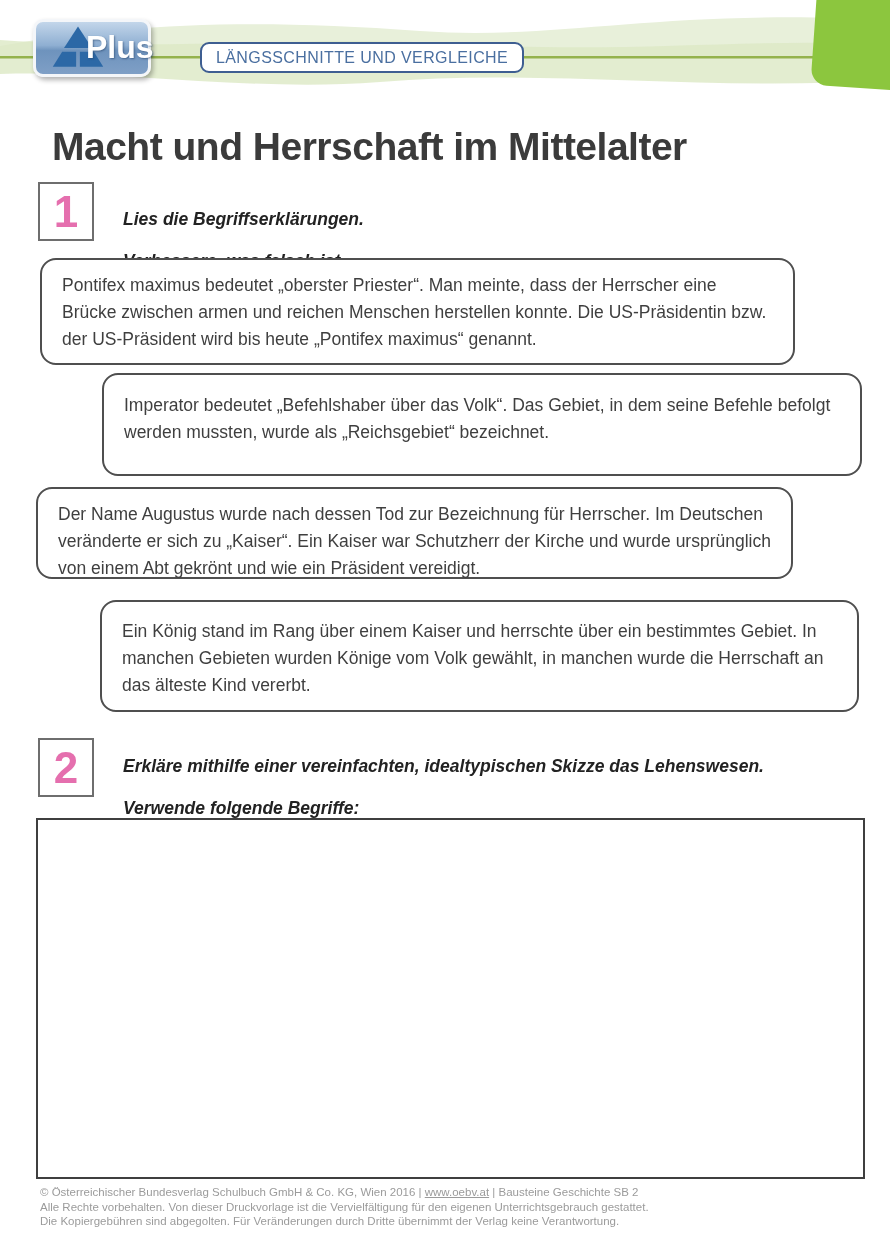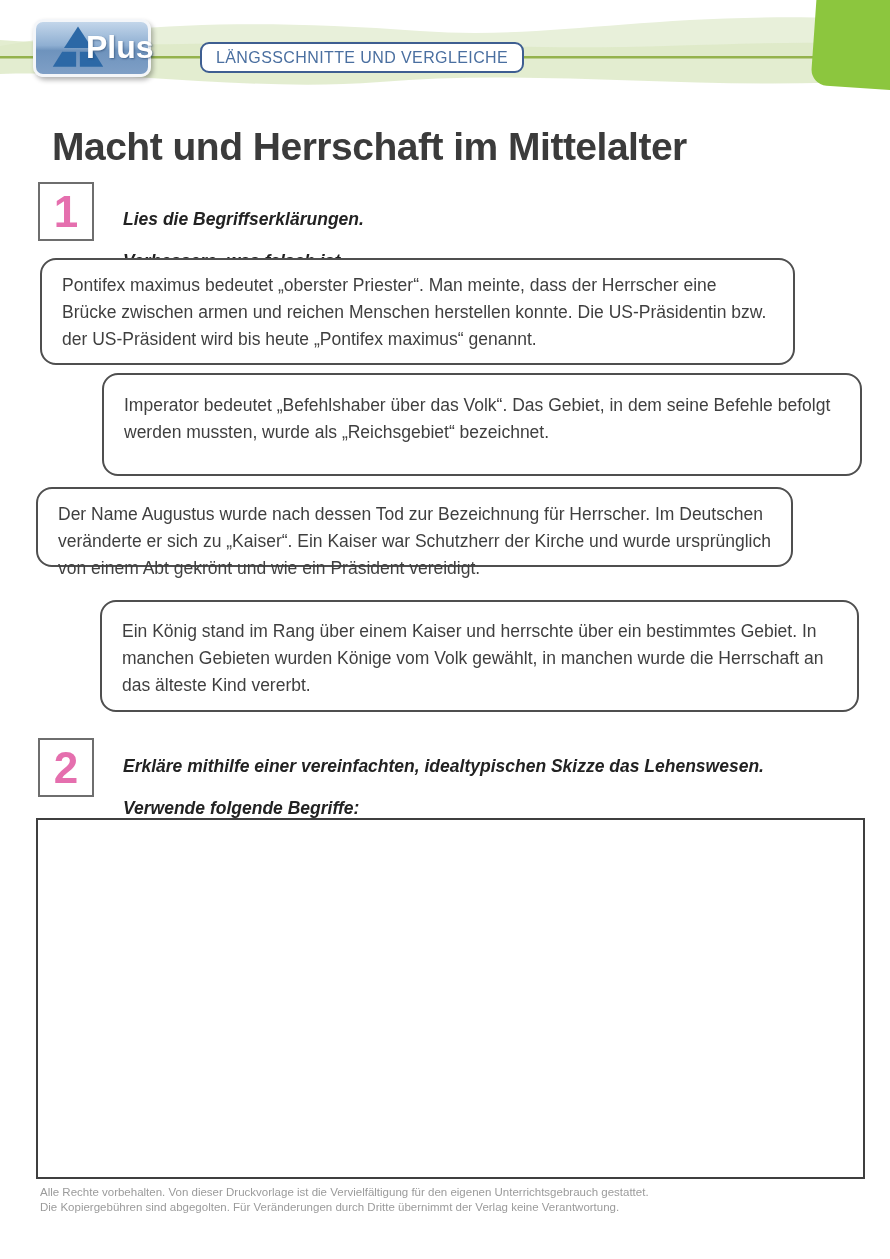--- a/index.html
+++ b/index.html
@@ -53,21 +53,21 @@
   
   .defbox{
     position:absolute;box-sizing:border-box;background:#fff;
     border:2px solid #4f4f4f;border-radius:16px;
     font-size:17.5px;color:#3f3f3f;line-height:1.55;
     padding:12px 20px;
   }
   .defbox p{margin:0;}
   .box-a{left:40px;top:258px;width:755px;height:107px;}
   .box-b{left:102px;top:373px;width:760px;height:103px;padding-top:17px;}
-  .box-c{left:36px;top:487px;width:757px;height:80px;}
+  .box-c{left:36px;top:487px;width:757px;height:92px;}
   .box-d{left:100px;top:600px;width:759px;height:112px;padding-top:16px;}
   
   .sketch-box{
     position:absolute;left:36px;top:818px;width:829px;height:361px;
     box-sizing:border-box;border:2px solid #3f3f3f;background:#fff;
   }
   
   .footer{
     position:absolute;left:40px;top:1185px;width:810px;
     font-size:11.5px;color:#9b9b9b;line-height:1.28;
@@ -130,17 +130,18 @@
     <span>2</span>
   </div>
   <div class="task-instr instr2">
     <p>Erkläre mithilfe einer vereinfachten, idealtypischen Skizze das Lehenswesen.</p>
     <p>Verwende folgende Begriffe:</p>
   </div>
 
   <div class="sketch-box"></div>
 
   <div class="footer">
+    <p><span>© Österreichischer Bundesverlag Schulbuch GmbH &amp; Co. KG, Wien 2016 | </span><a>www.oebv.at</a><span> | Bausteine Geschichte SB 2</span></p>
     <p>Alle Rechte vorbehalten. Von dieser Druckvorlage ist die Vervielfältigung für den eigenen Unterrichtsgebrauch gestattet.</p>
     <p>Die Kopiergebühren sind abgegolten. Für Veränderungen durch Dritte übernimmt der Verlag keine Verantwortung.</p>
   </div>
 
 </div>
 
 </body></html>

